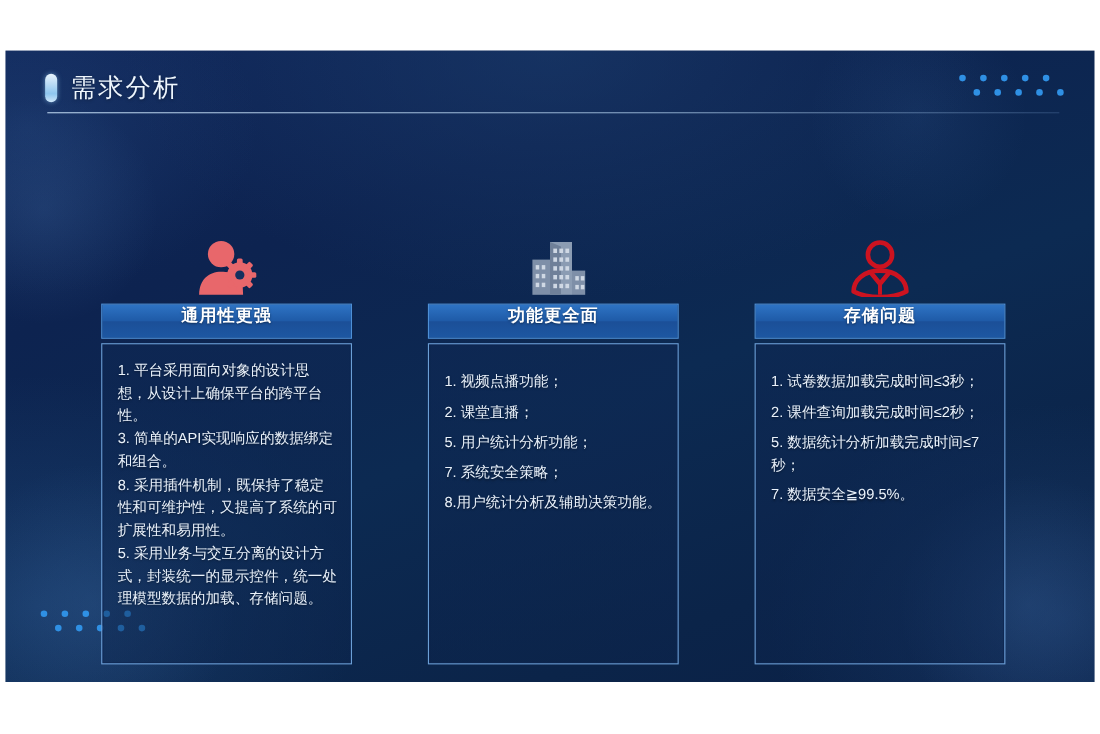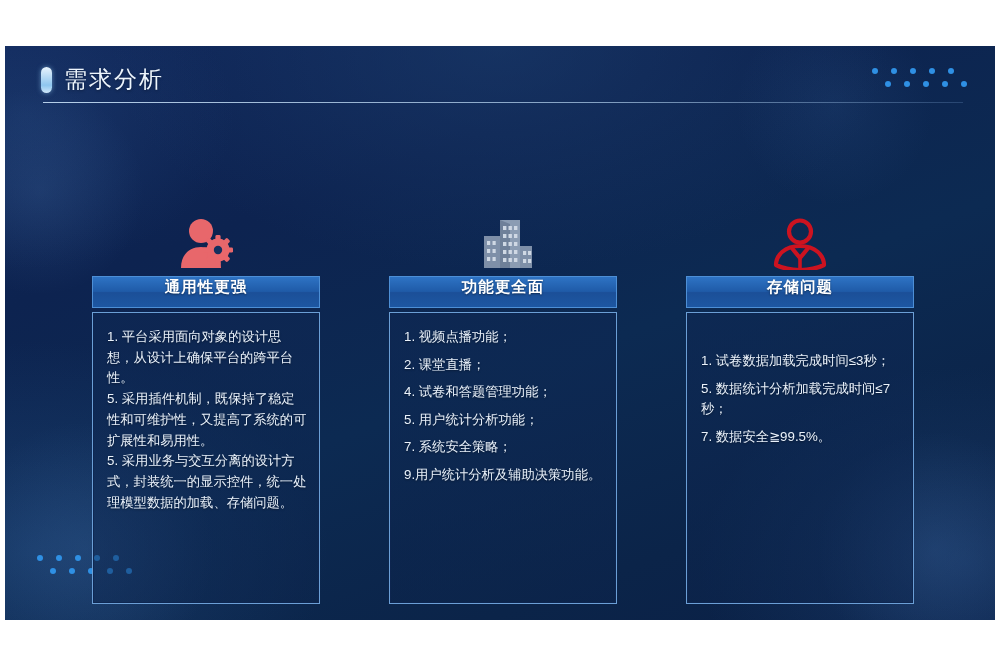--- a/index.html
+++ b/index.html
@@ -79,22 +79,22 @@
   }
   .card-body{
     margin-top:4px;
     border:1px solid #6b9fd6;
     box-shadow:inset 0 0 0 1px rgba(14,38,80,0.85);
     background:linear-gradient(180deg,rgba(14,40,84,0.55) 0%,rgba(12,36,76,0.45) 100%);
     box-sizing:border-box;
     padding:14px 12px 12px 14px;
   }
   #card-1 .card-body{height:292px;}
-  #card-2 .card-body{height:292px;padding-top:14px;}
-  #card-3 .card-body{height:292px;padding-top:38px;}
+  #card-2 .card-body{height:292px;padding-top:24px;}
+  #card-3 .card-body{height:292px;padding-top:24px;}
 
   .card-line{
     font-size:13.3px;color:#eaf2fb;line-height:1.62;
     text-shadow:0 1px 2px rgba(0,0,0,0.4);
     margin:0;
   }
   #card-1 .card-line{line-height:1.56;}
   #card-2 .card-line,#card-3 .card-line{margin-bottom:7px;line-height:1.55;}
 
   
@@ -171,21 +171,22 @@
           </g>
           <circle cx="0" cy="0" r="4.2" fill="#14305f"></circle>
         </g>
       </svg>
     </div>
     <div class="card-head">
       <span class="card-head-text">通用性更强</span>
     </div>
     <div class="card-body">
       <p class="card-line">1. 平台采用面向对象的设计思想，从设计上确保平台的跨平台性。</p>
-      <p class="card-line">5. 采用插件机制，既保持了稳定性和可维护性，又提高了系统的可扩展性和易用性。</p>
+      <p class="card-line">3. 简单的API实现响应的数据绑定和组合。</p>
+      <p class="card-line">8. 采用插件机制，既保持了稳定性和可维护性，又提高了系统的可扩展性和易用性。</p>
       <p class="card-line">5. 采用业务与交互分离的设计方式，封装统一的显示控件，统一处理模型数据的加载、存储问题。</p>
     </div>
   </div>
 
   <div class="card" id="card-2">
     <div class="card-icon">
       <svg class="ico" width="62" height="52" viewBox="0 0 62 52">
         <rect x="28" y="2" width="20" height="48" fill="#8b9cb3"></rect>
         <polygon points="28,2 38,6 38,50 28,50" fill="#6f8099"></polygon>
         <rect x="12" y="18" width="16" height="32" fill="#7e8fa8"></rect>
@@ -218,39 +219,39 @@
             <rect x="56" y="41" width="3.2" height="4"></rect>
         </g>
       </svg>
     </div>
     <div class="card-head">
       <span class="card-head-text">功能更全面</span>
     </div>
     <div class="card-body">
       <p class="card-line">1. 视频点播功能；</p>
       <p class="card-line">2. 课堂直播；</p>
-      <p class="card-line">4. 试卷和答题管理功能；</p>
       <p class="card-line">5. 用户统计分析功能；</p>
       <p class="card-line">7. 系统安全策略；</p>
-      <p class="card-line">9.用户统计分析及辅助决策功能。</p>
+      <p class="card-line">8.用户统计分析及辅助决策功能。</p>
     </div>
   </div>
 
   <div class="card" id="card-3">
     <div class="card-icon">
       <svg class="ico" width="58" height="52" viewBox="0 0 58 52">
         <circle cx="29" cy="13.5" r="11" fill="none" stroke="#cc1320" stroke-width="4.2"></circle>
         <path d="M29 28 C14 28 5 37 5 47 C13 51 21 52 29 52 C37 52 45 51 53 47 C53 37 44 28 29 28 Z" fill="none" stroke="#cc1320" stroke-width="4.2" stroke-linejoin="round"></path>
         <path d="M20 29 L29 40 L38 29" fill="none" stroke="#cc1320" stroke-width="4.2" stroke-linejoin="round"></path>
         <path d="M29 40 L29 50" fill="none" stroke="#cc1320" stroke-width="3.6"></path>
       </svg>
     </div>
     <div class="card-head">
       <span class="card-head-text">存储问题</span>
     </div>
     <div class="card-body">
       <p class="card-line">1. 试卷数据加载完成时间≤3秒；</p>
+      <p class="card-line">2. 课件查询加载完成时间≤2秒；</p>
       <p class="card-line">5. 数据统计分析加载完成时间≤7秒；</p>
       <p class="card-line">7. 数据安全≧99.5%。</p>
     </div>
   </div>
 
 </div>
 
 </body></html>

